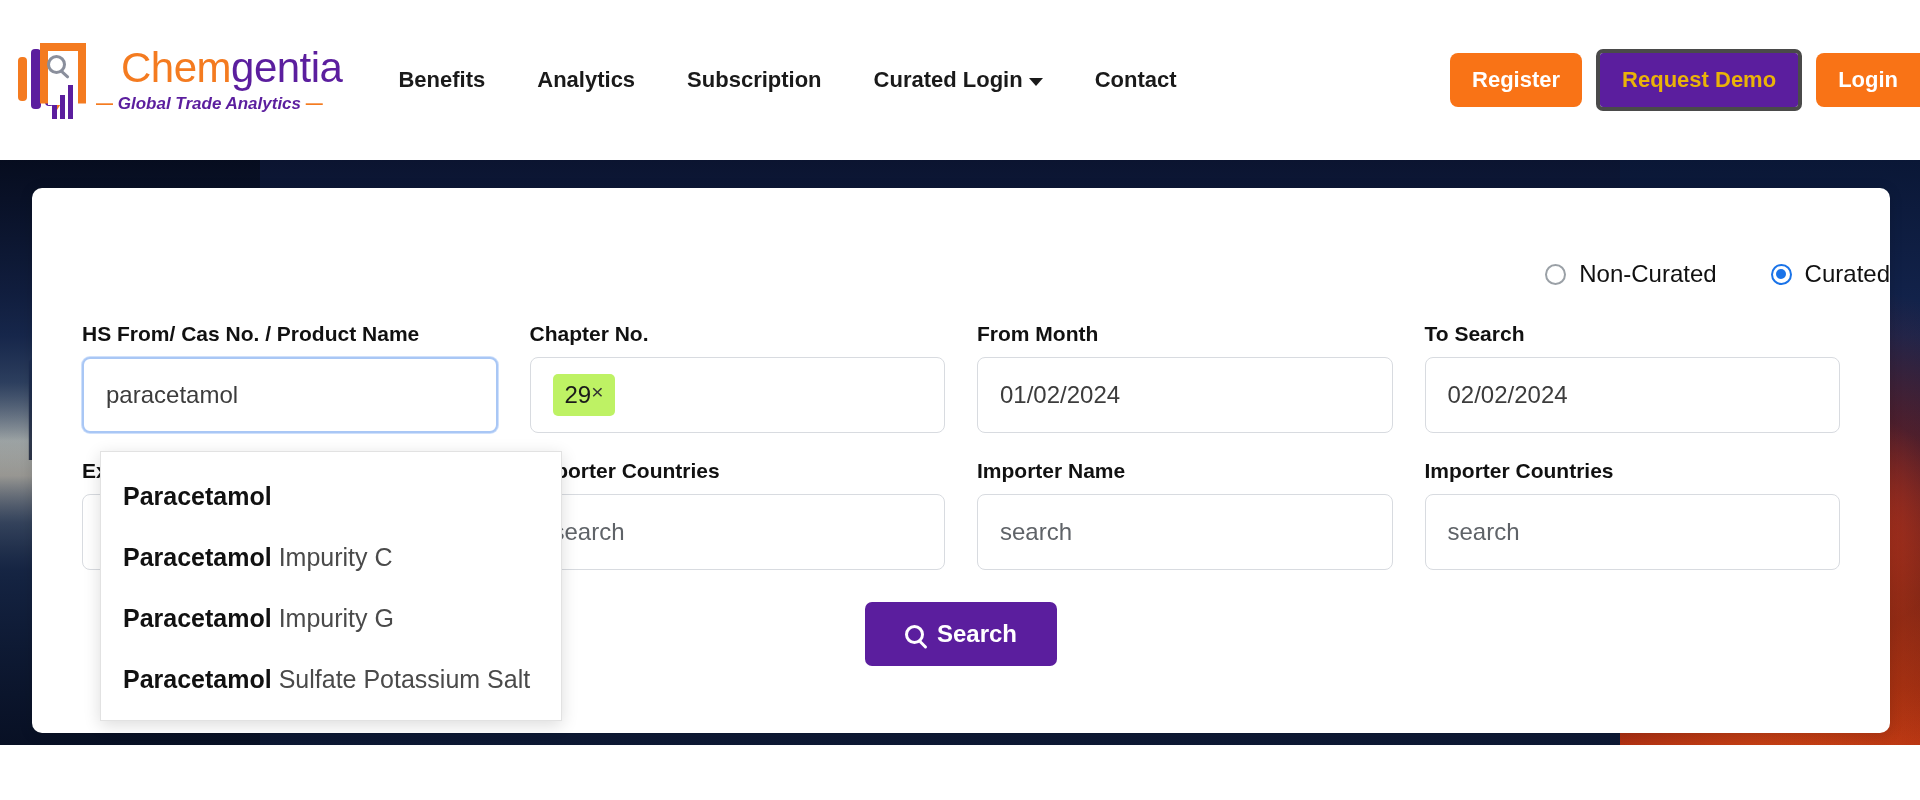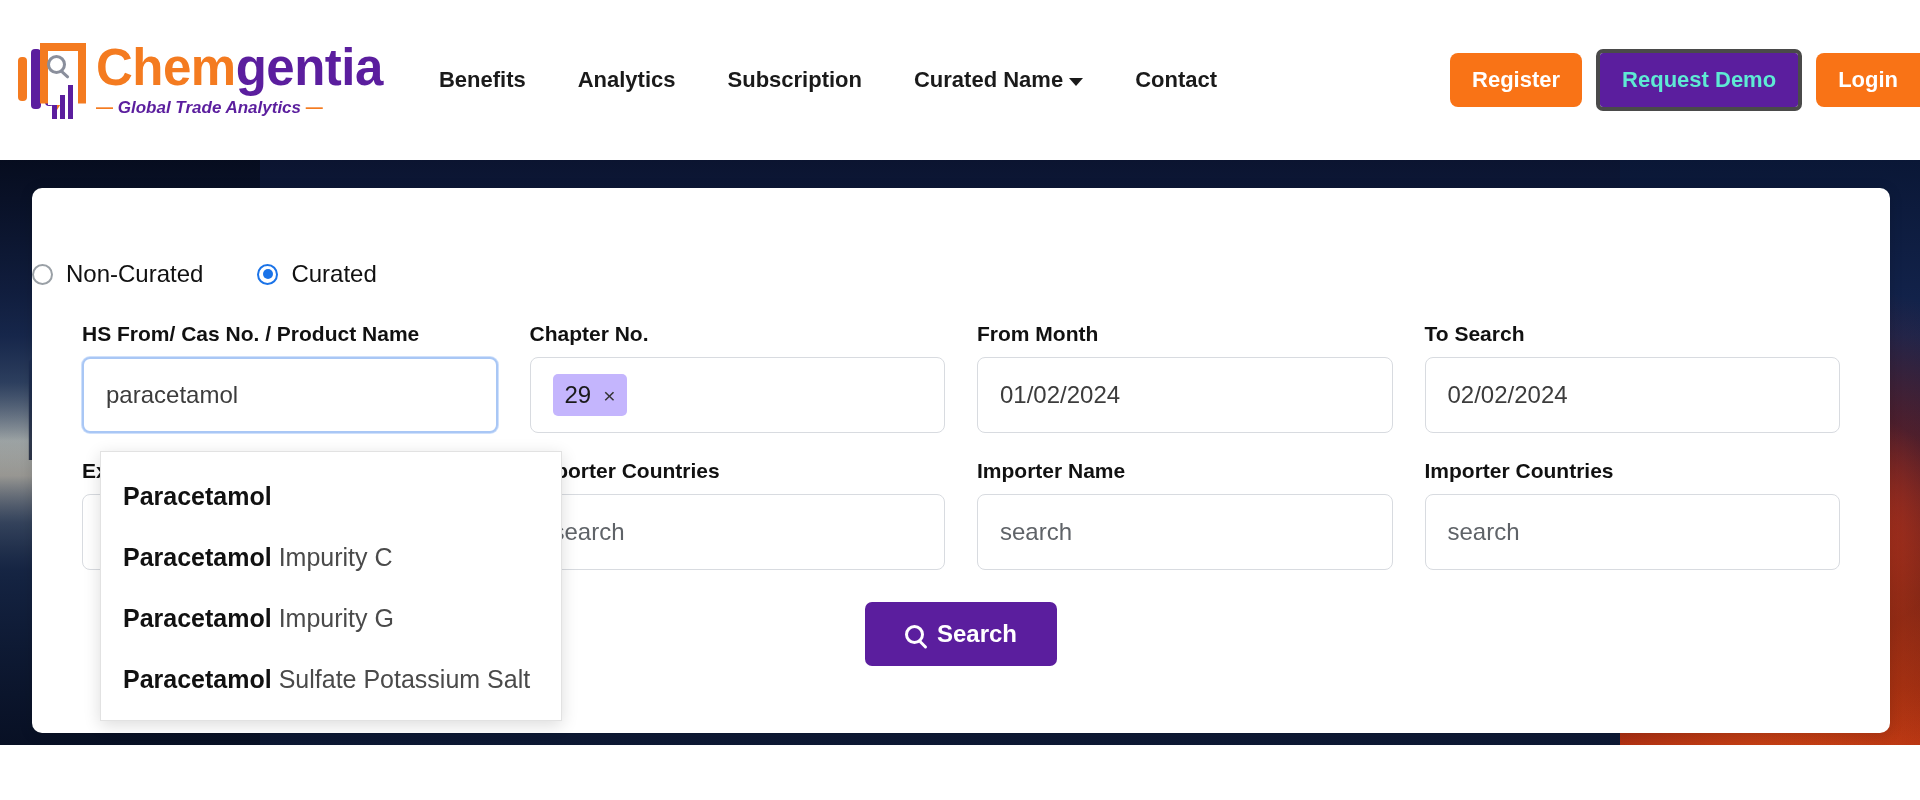--- a/index.html
+++ b/index.html
@@ -114,25 +114,26 @@
     position: absolute;
     right: -7px; bottom: -5px;
     width: 10px; height: 3px;
     background: #8a8f9c;
     transform: rotate(42deg);
     border-radius: 2px;
   }
 
   .logo-text { margin-left: 8px; }
   .logo-name {
-    font-size: 51px;
-    font-weight: bold;
+    font-size: 42px;
+    font-weight: normal;
     letter-spacing: -.5px;
     line-height: 1;
     white-space: nowrap;
+    margin-left: 25px;
   }
   .logo-chem { color: #f47b20; }
   .logo-gentia { color: #5b1e9e; }
   .logo-tag {
     margin-top: 5px;
     font-size: 17px;
     font-style: italic;
     font-weight: bold;
     color: #5b1e9e;
     text-align: left;
@@ -181,21 +182,21 @@
     white-space: nowrap;
   }
   .btn-register, .btn-login {
     background: #f97316;
     color: #ffffff;
     border-radius: 8px;
     padding: 14px 22px;
   }
   .btn-demo {
     background: #5b1e9e;
-    color: #5eead4;
+    color: #eab308;
     border-radius: 3px;
     padding: 14px 22px;
     outline: 4px solid #4a4a4a;
     outline-offset: 0px;
     margin: 0 6px;
   }
   .btn-login { border-radius: 8px 0 0 8px; }
 
   
   .card {
@@ -203,21 +204,21 @@
     left: 32px; top: 188px;
     width: 1858px; height: 545px;
     background: #ffffff;
     border-radius: 10px;
     box-shadow: 0 2px 14px rgba(0,0,0,.14);
     z-index: 20;
   }
 
   .mode-row {
     display: flex;
-    justify-content: flex-start;
+    justify-content: flex-end;
     align-items: center;
     gap: 54px;
     margin-top: 72px;
   }
   .radio-item {
     display: flex;
     align-items: center;
     gap: 13px;
     cursor: pointer;
   }
@@ -277,23 +278,22 @@
     align-items: center;
   }
   .input.focused {
     border: 2px solid #a9c7f5;
     box-shadow: 0 0 0 1px #cfe0fb;
   }
   .input.placeholder { color: #5f6368; }
 
   .chip {
     display: inline-flex;
-    align-items: center;
-    gap: 12px;
-    background: #c4b5fd;
+    gap: 0;
+    background: #bef264;
     border-radius: 5px;
     padding: 7px 12px;
     font-size: 24px;
     color: #1a1a1a;
   }
   .chip-x {
     font-size: 21px;
     color: #333;
     cursor: pointer;
     line-height: 1;
@@ -388,21 +388,21 @@
     <div class="nav-link">
         <span>Benefits</span>
       </div>
     <div class="nav-link">
         <span>Analytics</span>
       </div>
     <div class="nav-link">
         <span>Subscription</span>
       </div>
     <div class="nav-link">
-        <span>Curated Name</span>
+        <span>Curated Login</span>
         <span class="caret"></span>
       </div>
     <div class="nav-link">
         <span>Contact</span>
       </div>
   </div>
 
   <div class="nav-actions">
     <button class="btn btn-register">Register</button>
     <button class="btn btn-demo">Request Demo</button>

